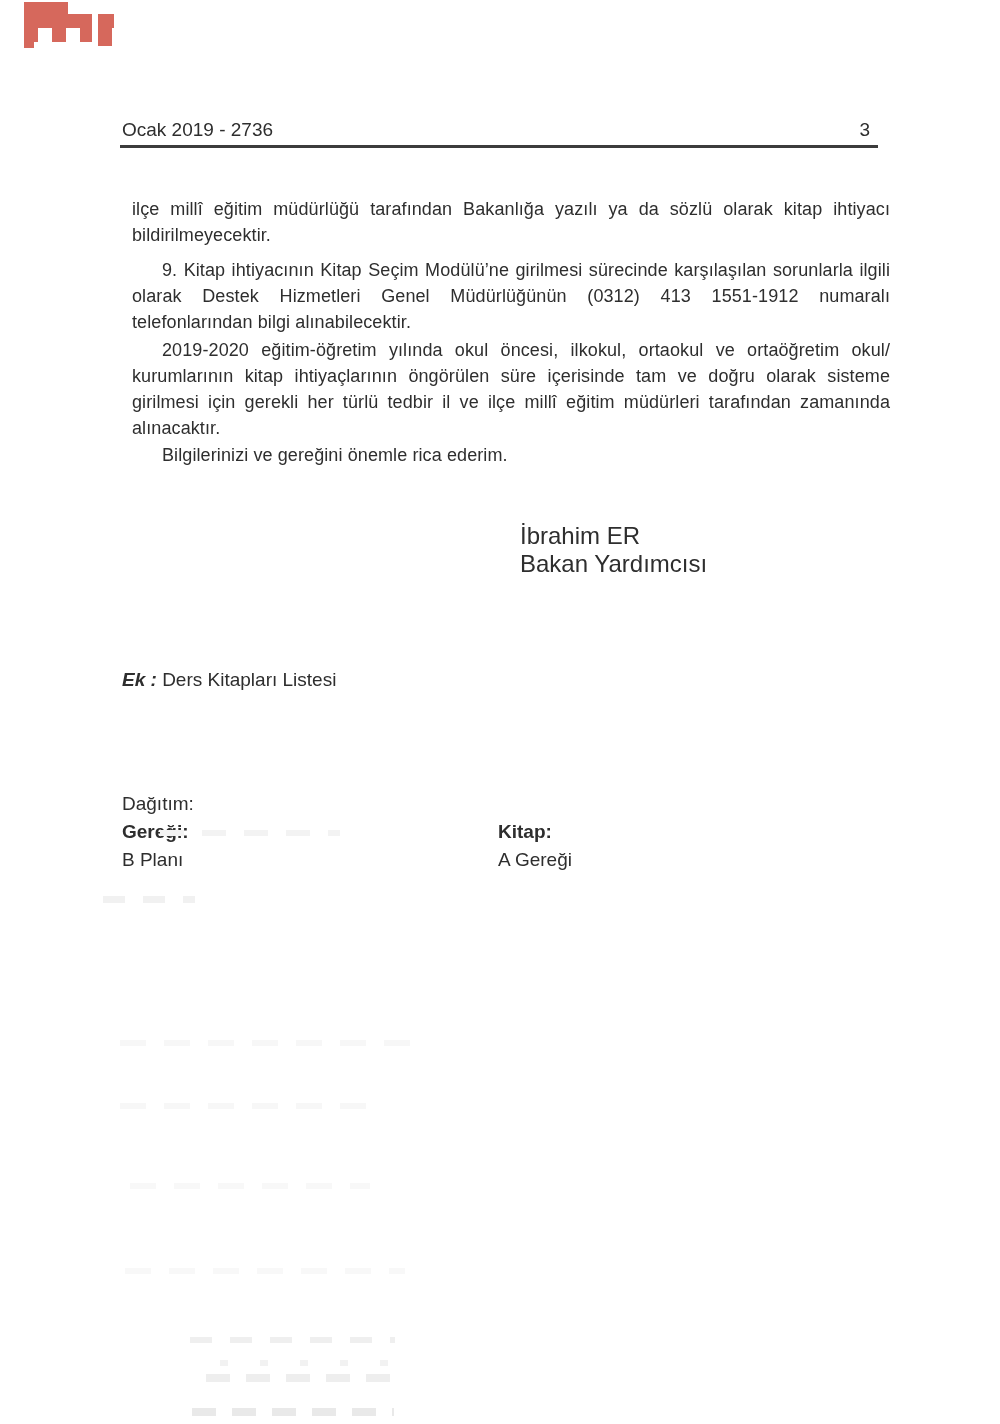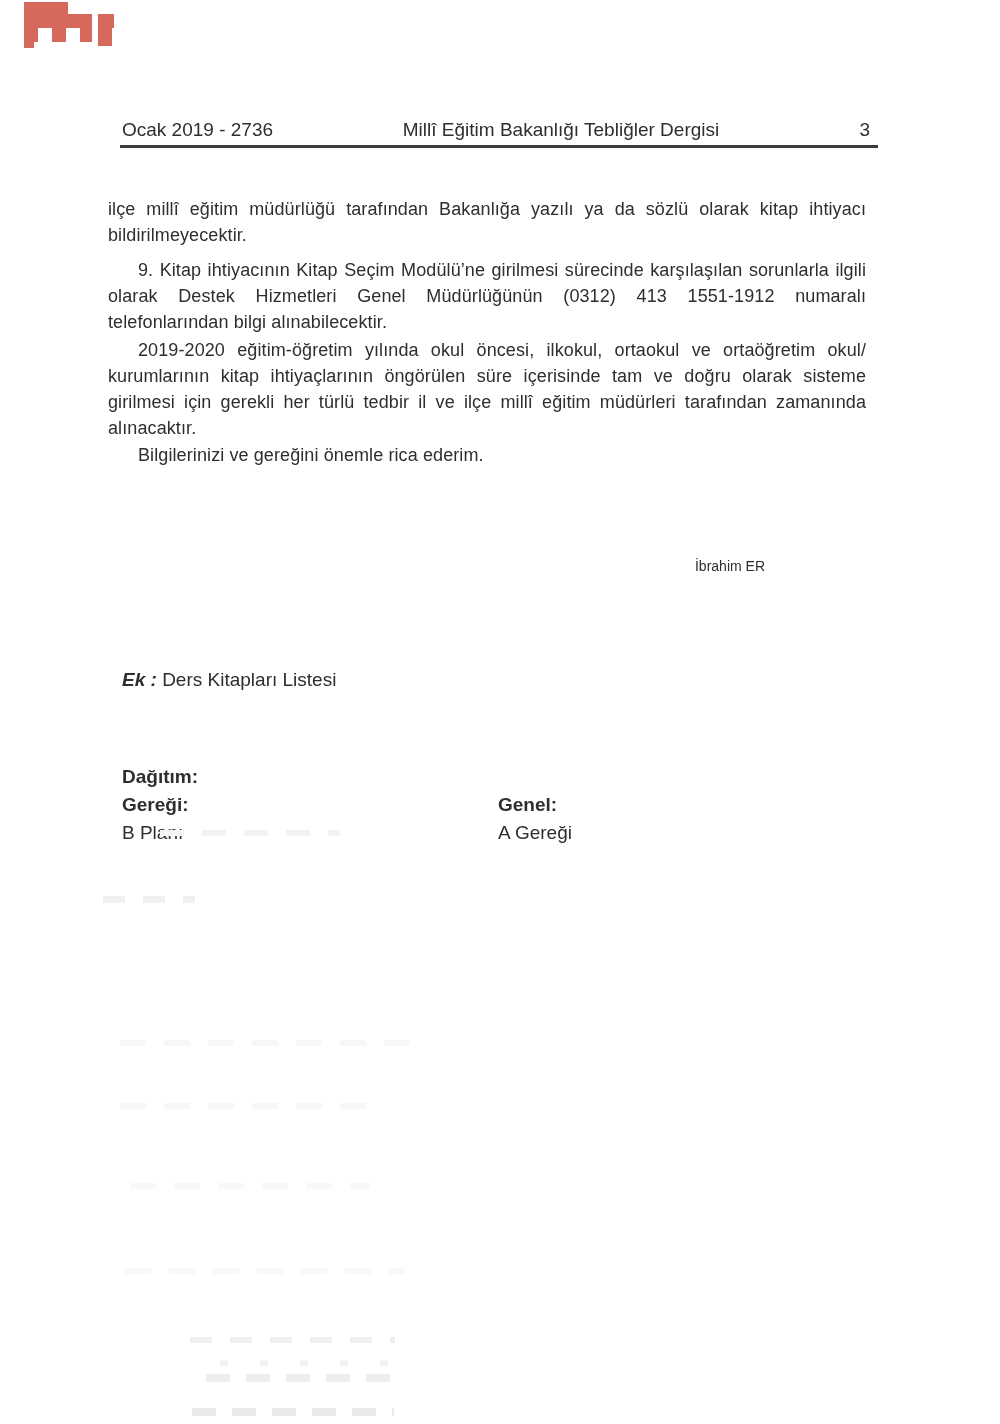--- a/index.html
+++ b/index.html
@@ -26,45 +26,45 @@
   .header{
     position:absolute;left:120px;top:118px;width:758px;height:24px;
     font-size:19px;line-height:24px;
   }
   .header .issue{position:absolute;left:2px;top:0;}
   .header .title{position:absolute;left:calc(50% + 62px);top:0;transform:translateX(-50%);white-space:nowrap;}
   .header .pageno{position:absolute;right:8px;top:0;}
   .rule{position:absolute;left:120px;top:145px;width:758px;height:3px;background:#3c3c3c;}
 
   .body-text{
-    position:absolute;left:108px;width:758px;
+    position:absolute;left:132px;width:758px;
     font-size:18px;line-height:26px;letter-spacing:0.1px;
     text-align:justify;
   }
   .p1{top:178px;}
   .p2{top:239px;text-indent:30px;}
   .p3{top:319px;text-indent:30px;}
   .p4{top:424px;text-indent:30px;text-align:left;}
 
   .signature{
-    position:absolute;left:520px;top:552px;width:420px;
-    text-align:center;font-size:14px;line-height:28px;
+    position:absolute;left:520px;top:522px;width:420px;
+    font-size:24px;line-height:28px;
   }
 
   .attachment{
     position:absolute;left:122px;top:668px;
     font-size:19px;line-height:24px;
   }
   .attachment .bold{font-weight:700;font-style:italic;}
 
   .distribution{
     position:absolute;left:122px;top:763px;width:700px;
     font-size:19px;line-height:28px;
   }
-  .dist-heading{font-weight:700;}
+  .dist-heading{font-weight:400;margin-top:27px;}
   .dist-cols{position:relative;}
   .dist-col{position:absolute;top:0;}
   .dist-col.left{left:0;}
   .dist-col.right{left:376px;}
   .dist-col .head{font-weight:700;}
 
   
   .noise{position:absolute;}
   .n1{left:160px;top:830px;width:180px;height:6px;
       background:repeating-linear-gradient(90deg,#f3f3f3 0 24px,transparent 24px 42px);}
@@ -98,50 +98,50 @@
     <span class="rm3"></span>
     <span class="rm4"></span>
     <span class="rm5"></span>
     <span class="rm6"></span>
     <span class="rm7"></span>
     <span class="rm8"></span>
   </div>
 
   <div class="header">
     <span class="issue">Ocak 2019 - 2736</span>
-    <span class="title">Millî Eğitim Bakanlığı Tebliğler Dergisi</span>
     <span class="pageno">3</span>
   </div>
   <div class="rule"></div>
 
   <div>
     <p class="body-text p1">ilçe millî eğitim müdürlüğü tarafından Bakanlığa yazılı ya da sözlü olarak kitap ihtiyacı bildirilmeyecektir.</p>
     <p class="body-text p2">9. Kitap ihtiyacının Kitap Seçim Modülü’ne girilmesi sürecinde karşılaşılan sorunlarla ilgili olarak Destek Hizmetleri Genel Müdürlüğünün (0312) 413 1551-1912 numaralı telefonlarından bilgi alınabilecektir.</p>
     <p class="body-text p3">2019-2020 eğitim-öğretim yılında okul öncesi, ilkokul, ortaokul ve ortaöğretim okul/​kurumlarının kitap ihtiyaçlarının öngörülen süre içerisinde tam ve doğru olarak sisteme girilmesi için gerekli her türlü tedbir il ve ilçe millî eğitim müdürleri tarafından zamanında alınacaktır.</p>
     <p class="body-text p4">Bilgilerinizi ve gereğini önemle rica ederim.</p>
   </div>
 
   <div class="signature">
     <div>İbrahim ER</div>
+    <div>Bakan Yardımcısı</div>
   </div>
 
   <div class="attachment">
     <span class="bold">Ek :</span>
     <span>Ders Kitapları Listesi</span>
   </div>
 
   <div class="distribution">
     <div class="dist-heading">Dağıtım:</div>
     <div class="dist-cols">
       <div class="dist-col left">
         <div class="head">Gereği:</div>
         <div>B Planı</div>
       </div>
       <div class="dist-col right">
-        <div class="head">Genel:</div>
+        <div class="head">Kitap:</div>
         <div>A Gereği</div>
       </div>
     </div>
   </div>
 
   <div class="noise n1"></div>
   <div class="noise n2"></div>
   <div class="noise n3"></div>
   <div class="noise n4"></div>
   <div class="noise n5"></div>

